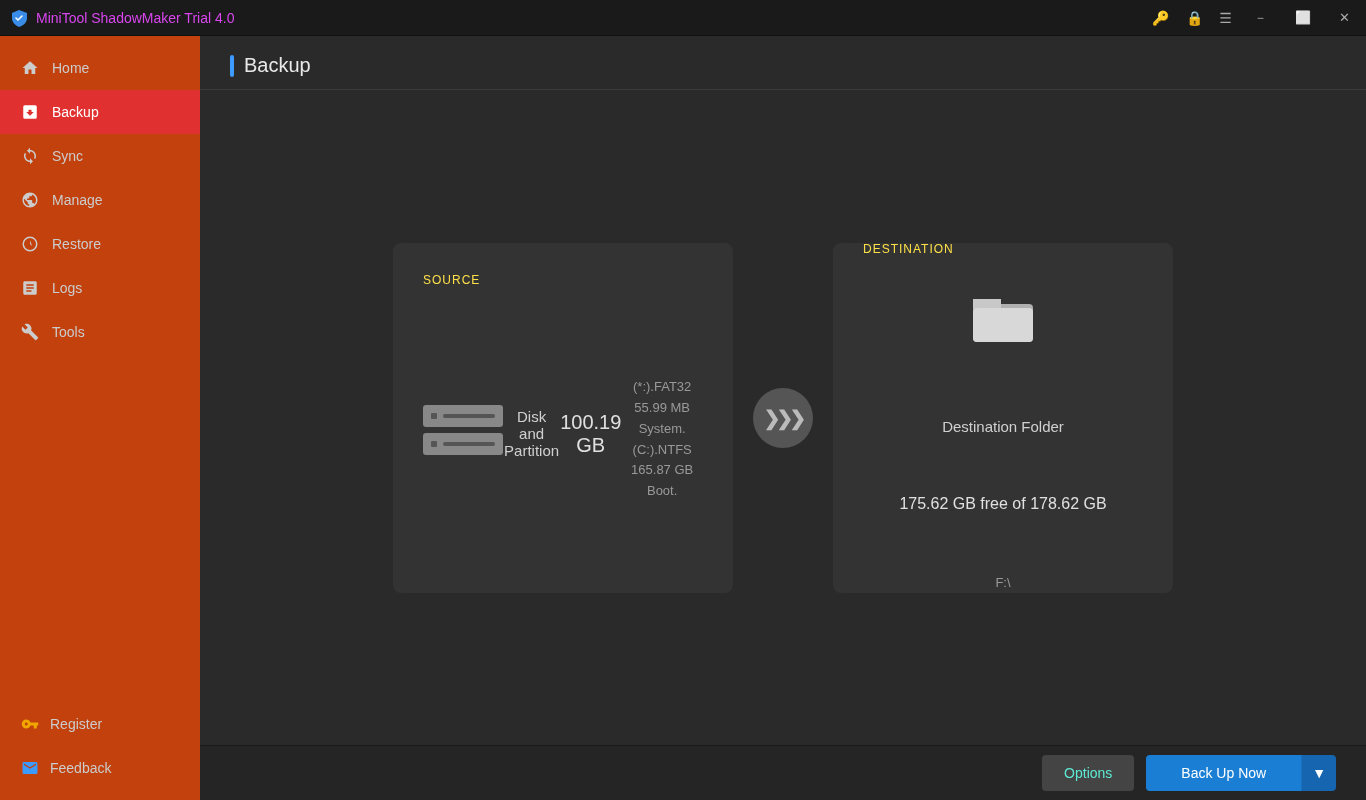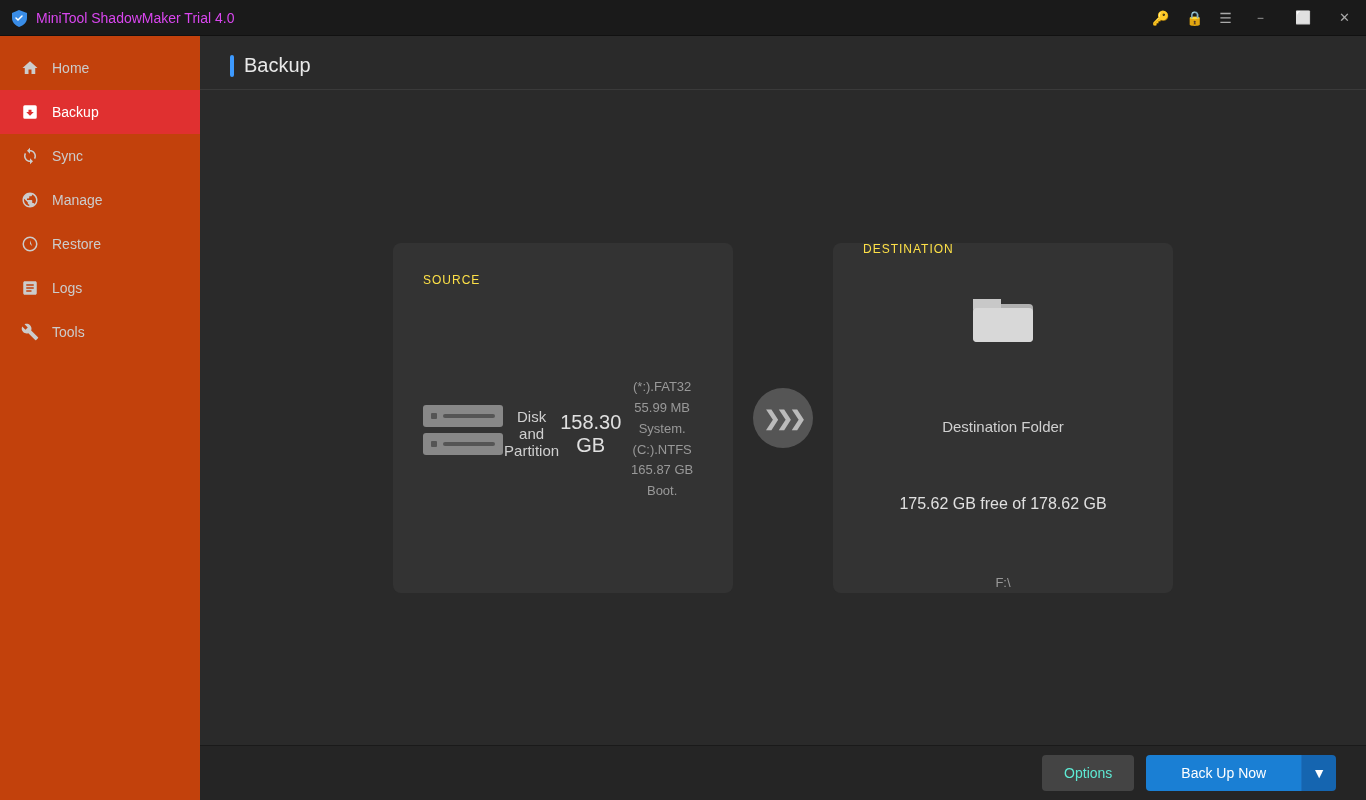--- a/index.html
+++ b/index.html
@@ -375,20 +375,38 @@
 
     <div class="nav-item">
       <div class="nav-icon">
         <svg viewBox="0 0 24 24">
             <path d="M22.7 19l-9.1-9.1c.9-2.3.4-5-1.5-6.9-2-2-5-2.4-7.4-1.3L9 6 6 9 1.6 4.7C.4 7.1.9 10.1 2.9 12.1c1.9 1.9 4.6 2.4 6.9 1.5l9.1 9.1c.4.4 1 .4 1.4 0l2.3-2.3c.5-.4.5-1.1.1-1.4z"></path>
           </svg>
       </div>
       <span>Tools</span>
     </div>
 
+    <div id="sidebar-bottom">
+      <div class="sidebar-bottom-item">
+        <div class="nav-icon" style="color:#f0a800;">
+          <svg viewBox="0 0 24 24" fill="currentColor">
+              <path d="M12.65 10C11.83 7.67 9.61 6 7 6c-3.31 0-6 2.69-6 6s2.69 6 6 6c2.61 0 4.83-1.67 5.65-4H17v4h4v-4h2v-4H12.65zM7 14c-1.1 0-2-.9-2-2s.9-2 2-2 2 .9 2 2-.9 2-2 2z"></path>
+            </svg>
+        </div>
+        <span>Register</span>
+      </div>
+      <div class="sidebar-bottom-item">
+        <div class="nav-icon" style="color:#3d9aff;">
+          <svg viewBox="0 0 24 24" fill="currentColor">
+              <path d="M20 4H4c-1.1 0-2 .9-2 2v12c0 1.1.9 2 2 2h16c1.1 0 2-.9 2-2V6c0-1.1-.9-2-2-2zm0 4l-8 5-8-5V6l8 5 8-5v2z"></path>
+            </svg>
+        </div>
+        <span>Feedback</span>
+      </div>
+    </div>
   </div>
 
   <div id="content">
 
     <div id="page-header">
       <div id="page-header-accent"></div>
       <span id="page-header-title">Backup</span>
     </div>
 
     <div id="backup-area">
@@ -401,21 +419,21 @@
             <div class="disk-row">
               <div class="disk-row-dot"></div>
               <div class="disk-row-bar"></div>
             </div>
             <div class="disk-row" style="width:80px;">
               <div class="disk-row-dot"></div>
               <div class="disk-row-bar"></div>
             </div>
           </div>
           <div class="card-title">Disk and Partition</div>
-          <div class="card-size">158.30 GB</div>
+          <div class="card-size">100.19 GB</div>
           <div class="card-detail">
             <span>(*:).FAT32 55.99 MB System.</span><br>
             <span>(C:).NTFS 165.87 GB Boot.</span>
           </div>
         </div>
       </div>
 
       <div id="arrow-btn">
         <span style="letter-spacing:-4px; font-weight:bold; color:#bbb;">❯❯❯</span>
       </div>

